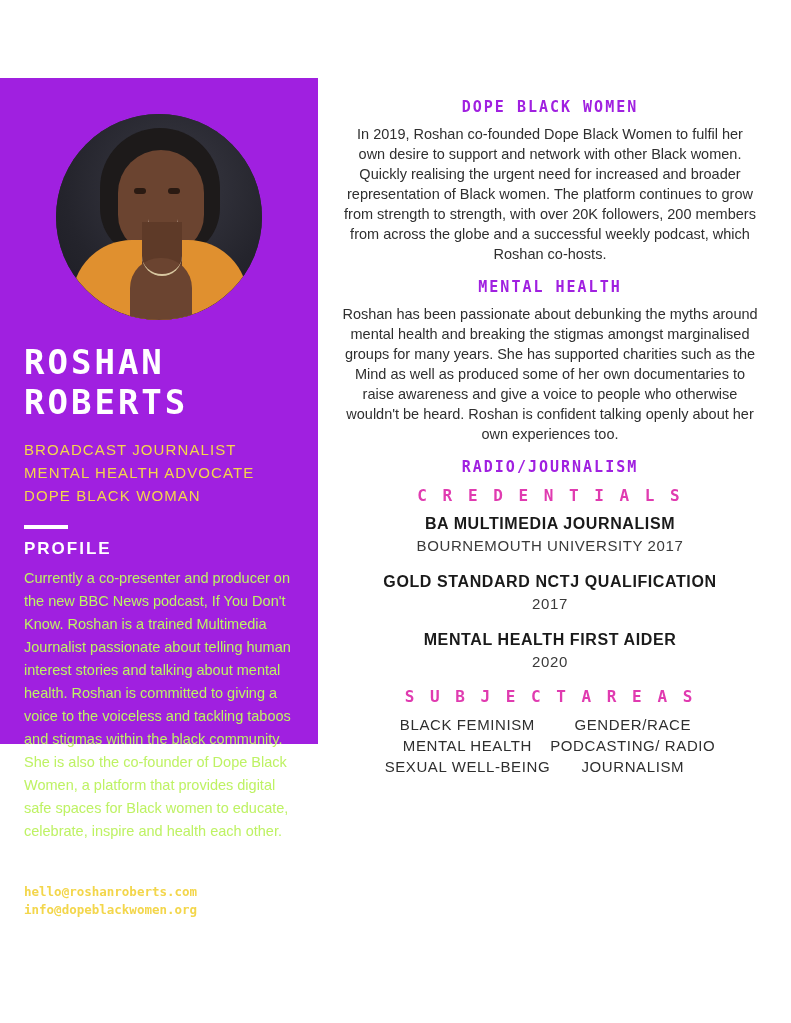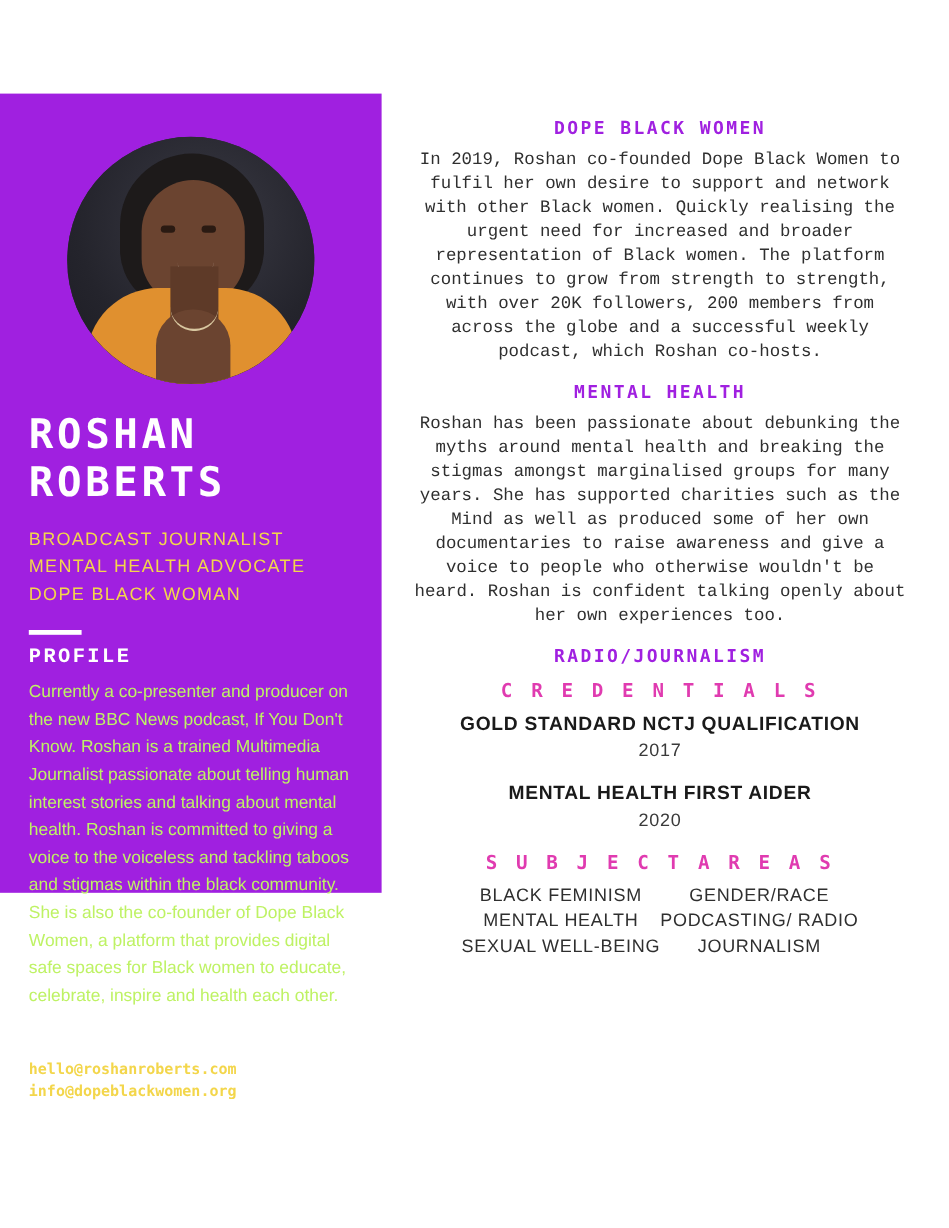--- a/index.html
+++ b/index.html
@@ -120,21 +120,21 @@
 
   .rule {
     width: 44px;
     height: 4px;
     background: #ffffff;
     margin: 18px 0 10px 0;
   }
 
   .sec-title {
     color: #ffffff;
-    font-family: Liberation Mono, monospace;
+    font-family: Liberation Sans, sans-serif;
     font-weight: bold;
     font-size: 17px;
     letter-spacing: 2px;
     margin: 0 0 8px 0;
   }
 
   .profile-text {
     color: #bef264;
     font-size: 14.5px;
     line-height: 23px;
@@ -177,21 +177,20 @@
   .r-head.pink {
     color: #e03bb0;
     font-size: 16px;
     letter-spacing: 3px;
   }
   .r-body {
     color: #2f2f2f;
     font-size: 14.5px;
     line-height: 20px;
     margin: 0 0 14px 0;
-    font-family: Liberation Mono, monospace;
   }
 
   .cred-block { margin: 8px 0 14px 0; }
   .cred-main {
     color: #1a1a1a;
     font-weight: bold;
     font-size: 16px;
     letter-spacing: 0.6px;
     line-height: 22px;
   }
@@ -265,20 +264,24 @@
     <div class="r-body">Roshan has been passionate about debunking the myths around mental health and breaking the stigmas amongst marginalised groups for many years. She has supported charities such as the Mind as well as produced some of her own documentaries to raise awareness and give a voice to people who otherwise wouldn't be heard. Roshan is confident talking openly about her own experiences too.</div>
   </div>
 
   <div>
     <div class="r-head">RADIO/JOURNALISM</div>
   </div>
 
   <div class="r-head pink">C R E D E N T I A L S</div>
 
   <div class="cred-block">
+    <div class="cred-main">BA MULTIMEDIA JOURNALISM</div>
+    <div class="cred-sub">BOURNEMOUTH UNIVERSITY 2017</div>
+  </div>
+  <div class="cred-block">
     <div class="cred-main">GOLD STANDARD NCTJ  QUALIFICATION</div>
     <div class="cred-sub">2017</div>
   </div>
   <div class="cred-block">
     <div class="cred-main">MENTAL HEALTH FIRST AIDER</div>
     <div class="cred-sub">2020</div>
   </div>
 
   <div class="r-head pink">S U B J E C T   A R E A S</div>
 

